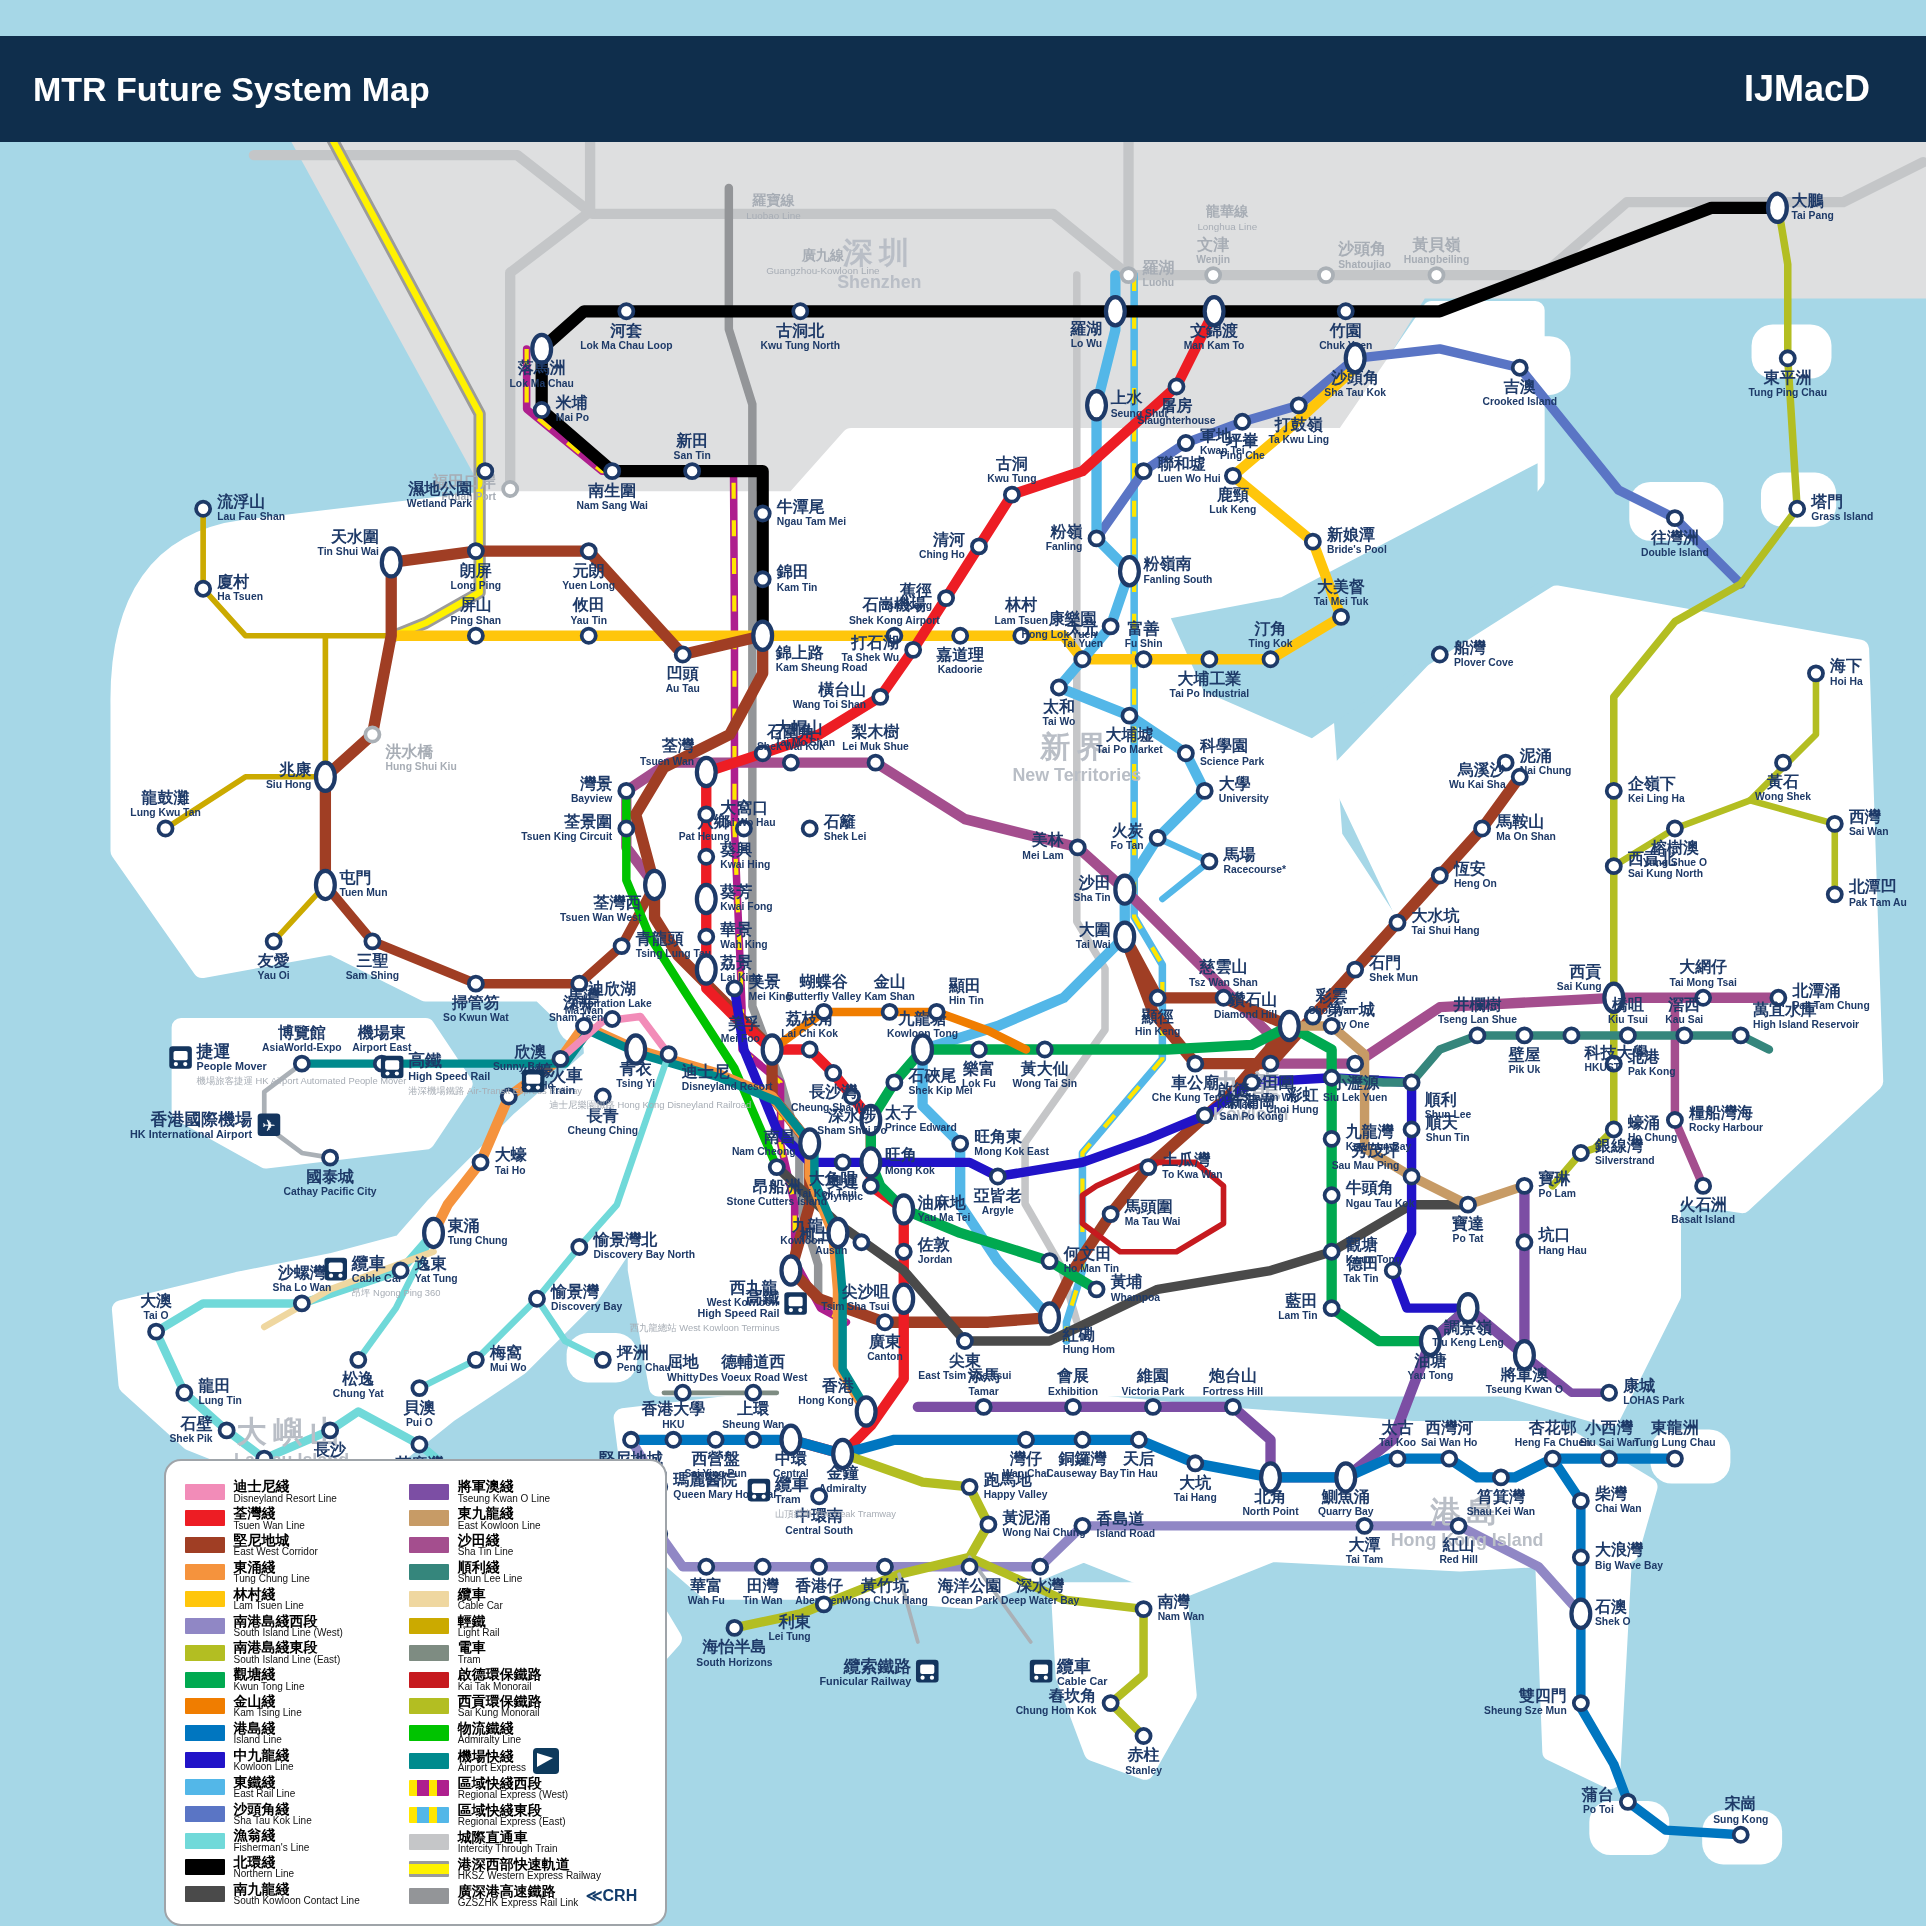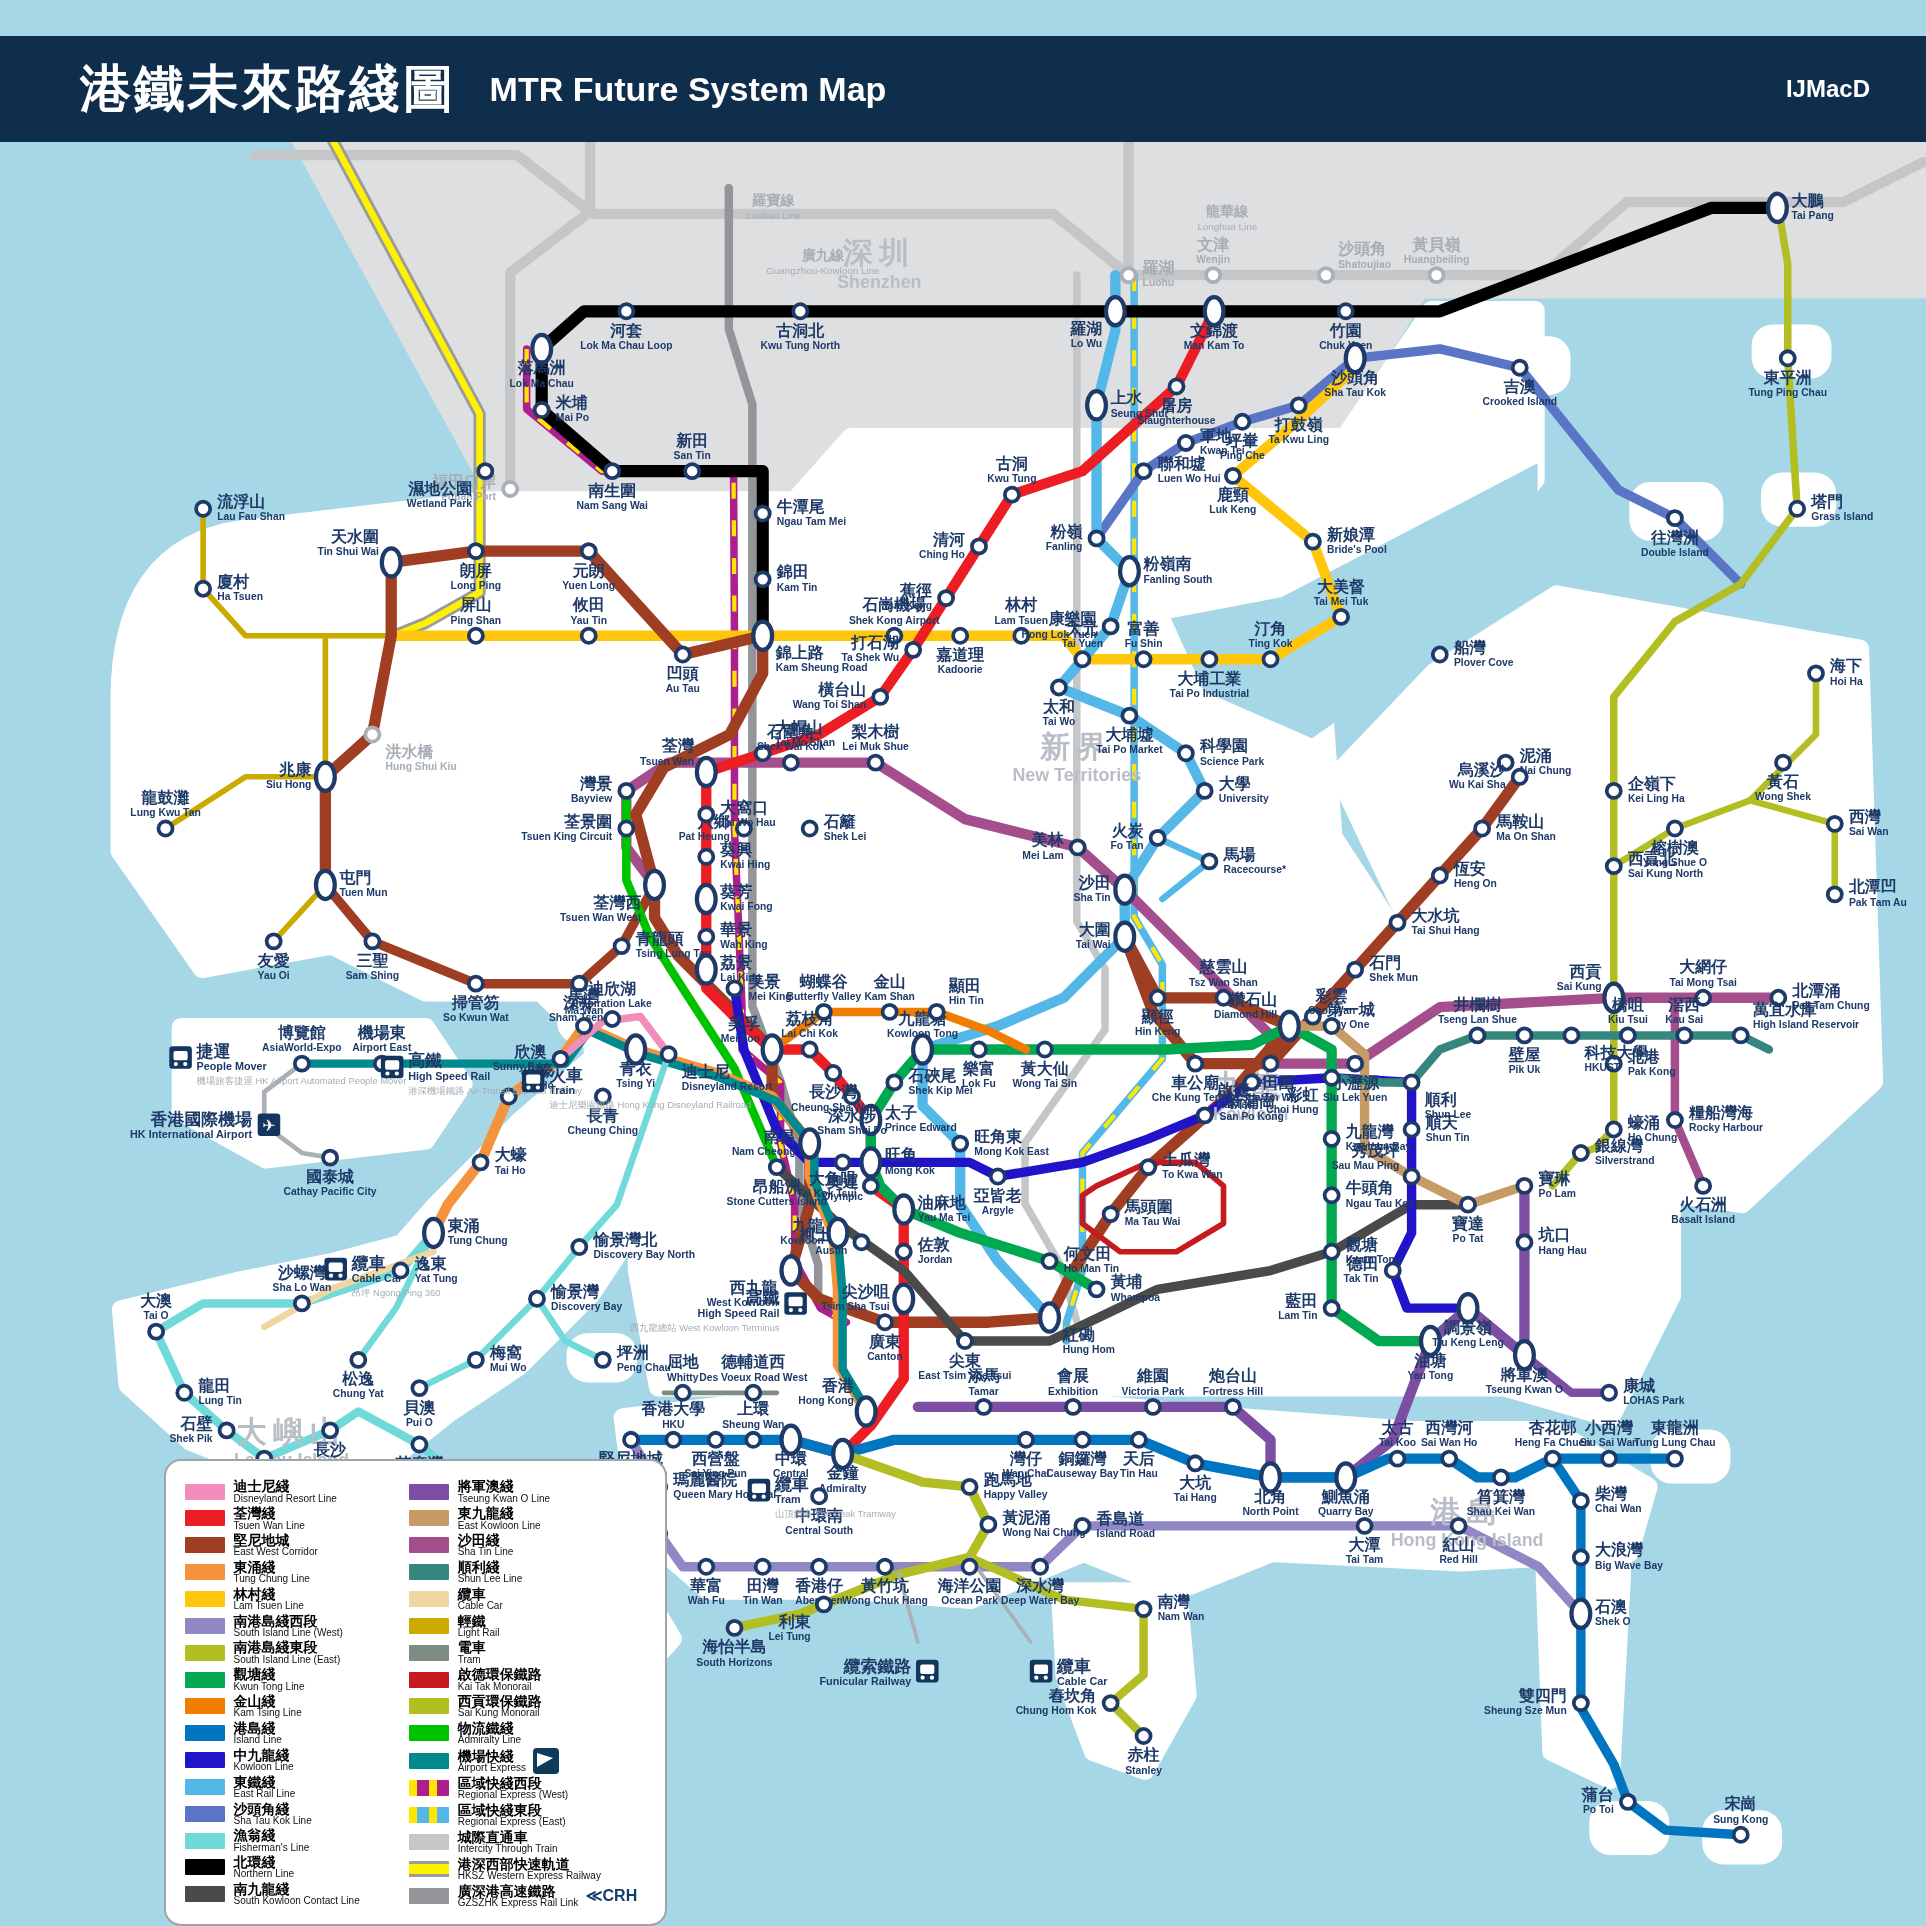--- a/index.html
+++ b/index.html
@@ -1,21 +1,21 @@
 <!DOCTYPE html>
 <html style="font-size:7.5px"><head>
 <meta charset="utf-8">
 <style>
   html,body{margin:0;padding:0;background:#A6D7E7;}
   #stage{position:relative;width:1926px;height:1926px;background:#A6D7E7;font-family:"Liberation Sans",sans-serif;overflow:hidden;}
   #map-svg{position:absolute;left:0;top:0;}
   #header{position:absolute;left:0;top:36px;width:100%;height:106px;background:#0F2E4C;display:flex;align-items:center;}
   #header .zh{color:#fff;font-size:51px;font-weight:bold;margin-left:80px;letter-spacing:2.8px;}
   #header .en{color:#fff;font-size:34px;font-weight:bold;margin-left:33px;}
-  #header .credit{color:#fff;font-size:24px;font-weight:bold;margin-left:auto;margin-right:56px;}
+  #header .credit{color:#fff;font-size:36px;font-weight:bold;margin-left:auto;margin-right:56px;}
   #legend{position:absolute;left:164px;top:1459px;width:503px;background:#fff;border:2.8px solid #9FA4A9;border-radius:17px;padding:16px 14px 14px 19px;box-sizing:border-box;}
   #legend .cols{display:grid;grid-template-columns:1fr 1.15fr;column-gap:14px;row-gap:0;}
   .lg-item{display:flex;align-items:center;margin:2.4px 0;}
   .lg-swatch{width:40px;height:16px;border-radius:0.9px;flex:0 0 40px;position:relative;}
   .lg-txt{margin-left:8.5px;line-height:1.02;}
   .lg-zh{font-size:14px;font-weight:bold;color:#000;}
   .lg-en{font-size:10px;font-weight:normal;color:#111;}
   .lg-logo{width:26px;height:26px;background:#0E3A5C;border-radius:3.8px;margin-left:6.6px;position:relative;flex:0 0 26px;}
   .lg-logo:before{content:"";position:absolute;left:4.7px;top:5.6px;border-left:16px solid #fff;border-top:5.6px solid transparent;border-bottom:9.4px solid transparent;}
   .crh{font-size:16px;font-weight:bold;color:#123C6B;margin-left:7.5px;white-space:nowrap;}
@@ -954,21 +954,20 @@
       <g>
         <rect x="2190" y="3530" width="48" height="48" rx="7" fill="#14355E"></rect>
         <rect x="2199" y="3540" width="30" height="20" rx="4" fill="#fff"></rect>
         <circle cx="2204" cy="3568" r="4.5" fill="#fff"></circle>
         <circle cx="2224" cy="3568" r="4.5" fill="#fff"></circle>
       </g>
       <text x="2248" y="3555" fill="#1E3A68" font-size="36" font-weight="bold" text-anchor="start">纜車</text>
       <text x="2248" y="3583" fill="#1E3A68" font-size="23" font-weight="bold" text-anchor="start">Cable Car</text>
     </svg>
   <div id="header">
-    <span class="zh">港鐵未來路綫圖</span>
     <span class="en">MTR Future System Map</span>
     <span class="credit">IJMacD</span>
   </div>
   <div id="legend">
     <div class="cols" id="legend-cols">
         <div>
           <div class="lg-item">
             <div class="lg-swatch" style="background: rgb(242, 140, 184);"></div>
             <div class="lg-txt">
               <div class="lg-zh">迪士尼綫</div>

